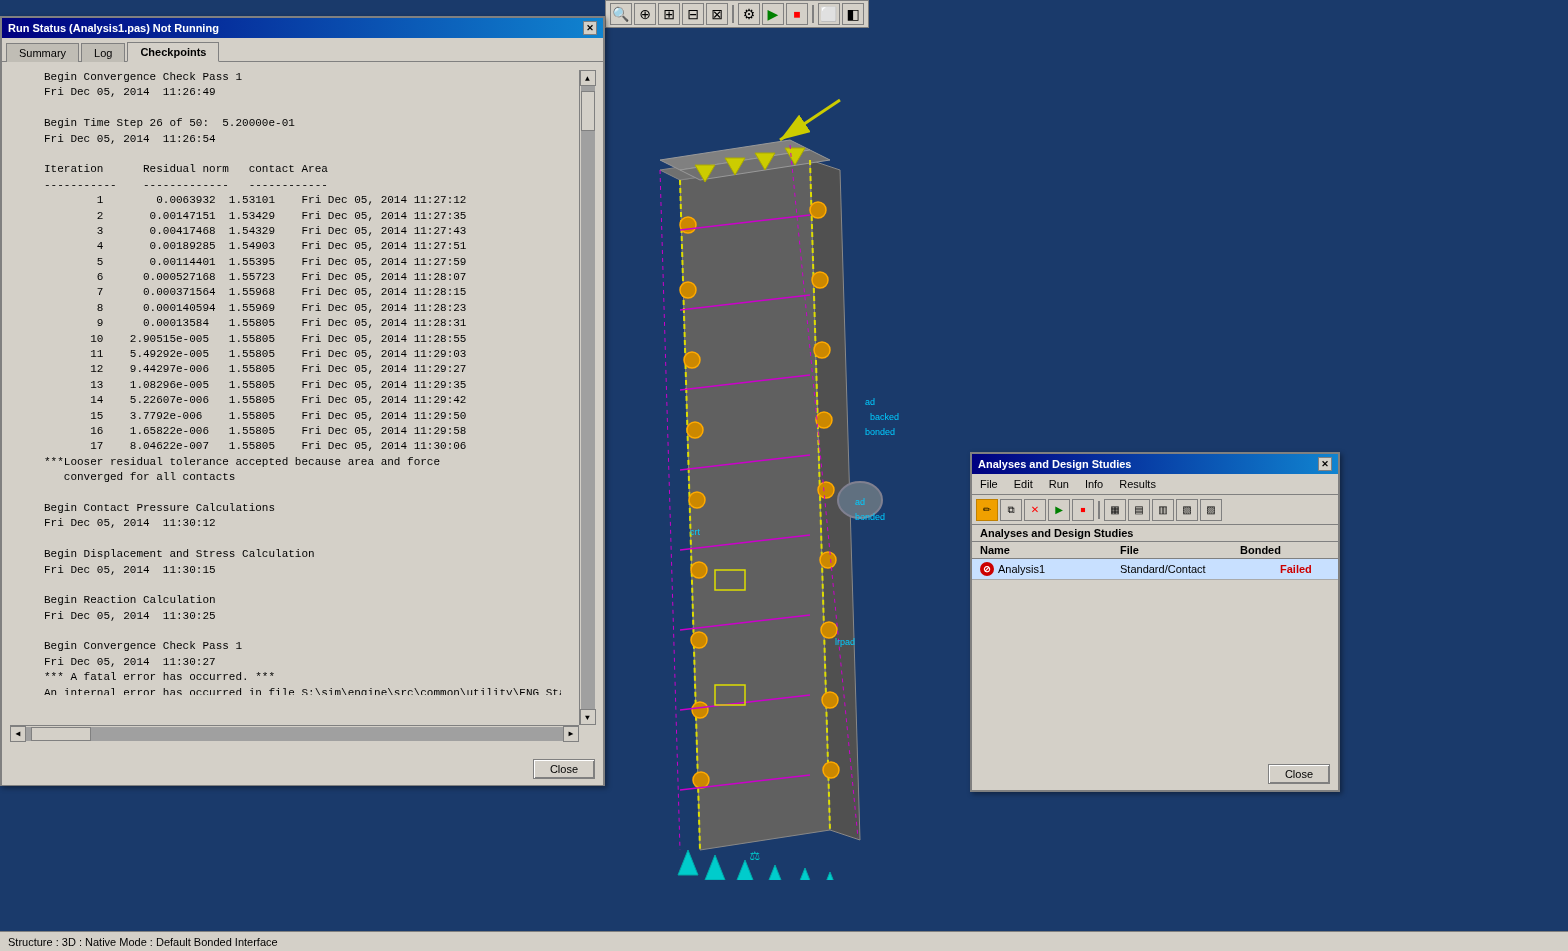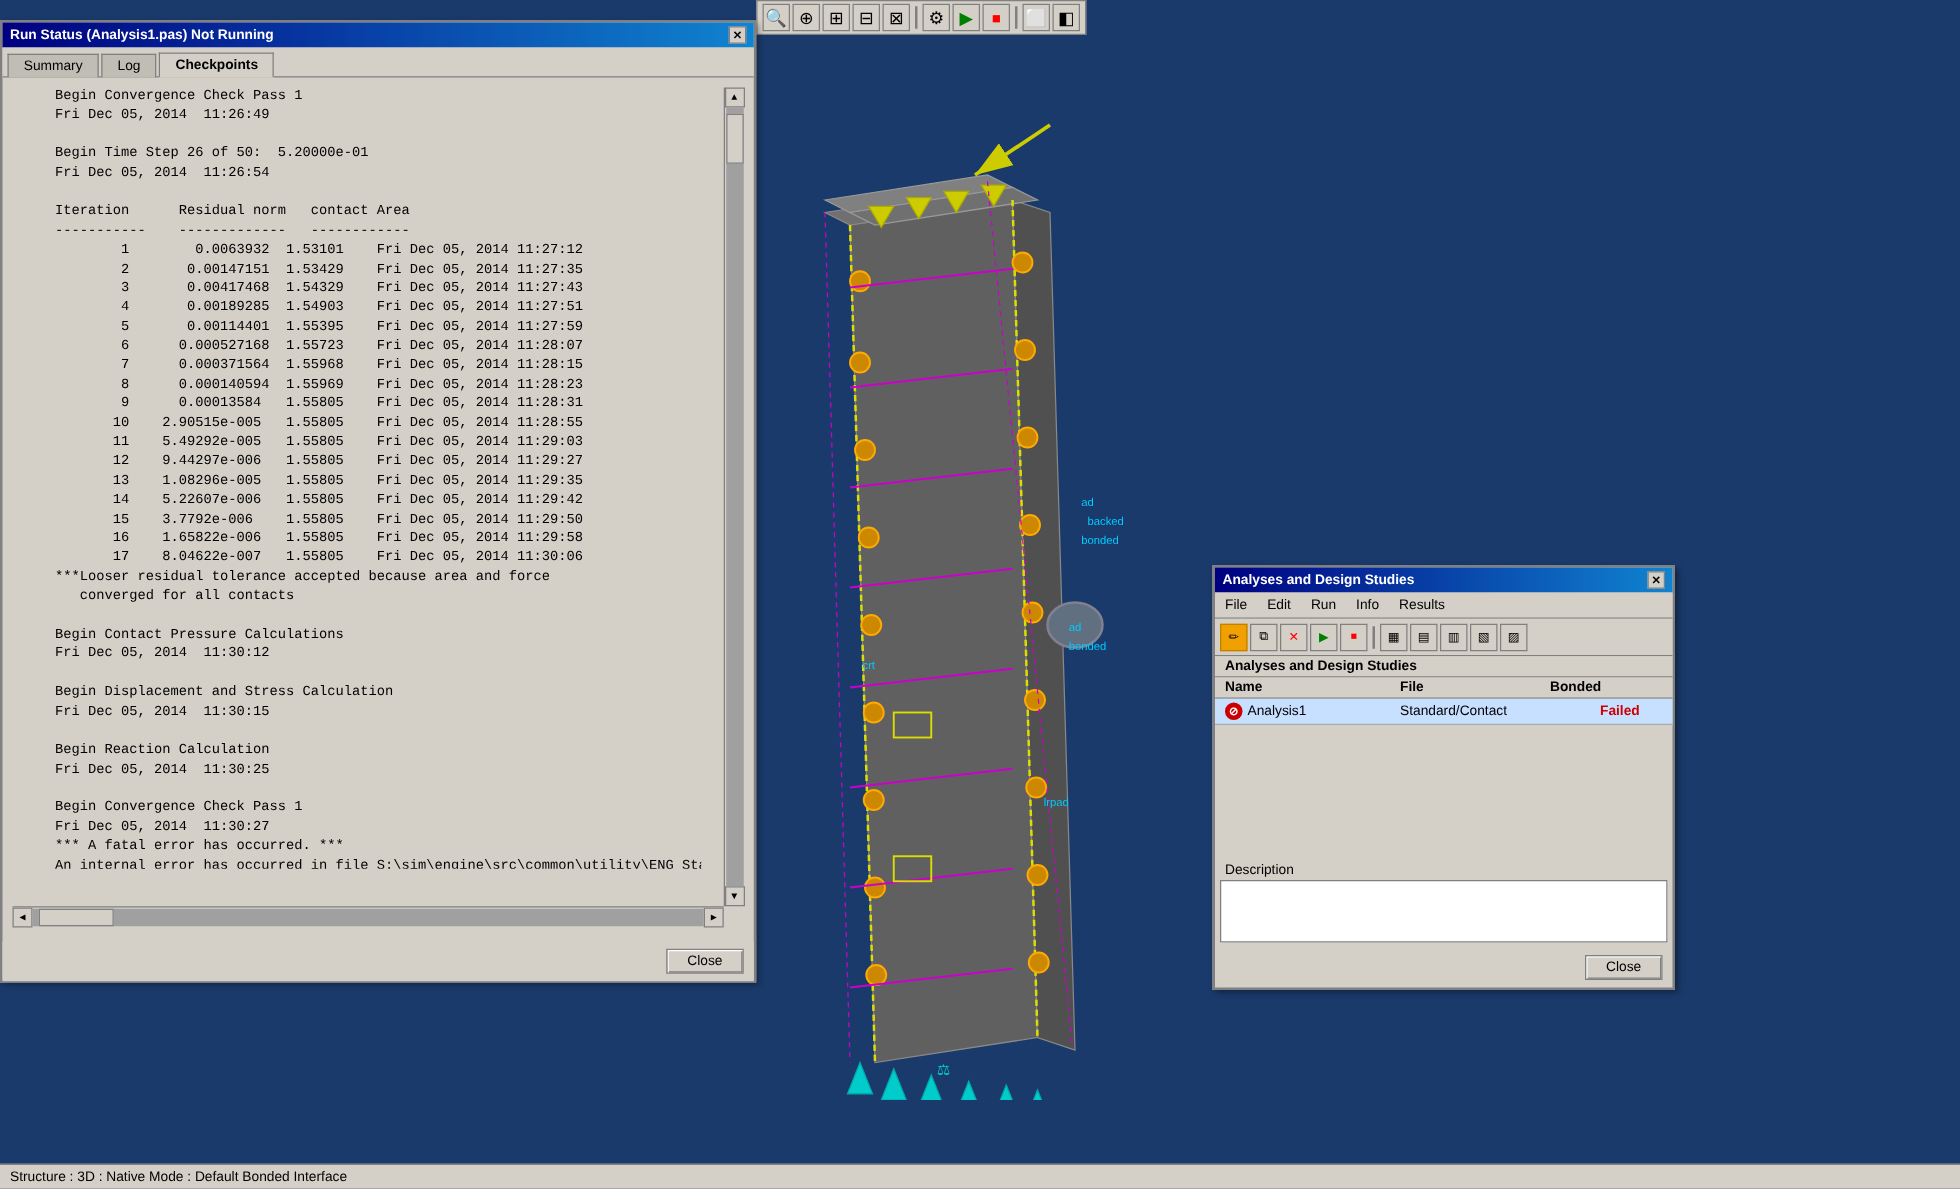--- a/index.html
+++ b/index.html
@@ -595,20 +595,16 @@
   </div>
   <div class="analyses-row">
     <span class="col-name">
       <span class="fail-icon">⊘</span>
       <span>Analysis1</span>
     </span>
     <span class="col-type">Standard/Contact</span>
     <span class="col-status" style="color:#cc0000;font-weight:bold;padding-left:40px;">Failed</span>
   </div>
 
-  <div style="position:absolute; bottom:36px; left:4px; right:4px;">
-    <div style="font-family:Arial,sans-serif;font-size:11px;padding:2px 4px;">Description</div>
-    <div style="width:100%;height:50px;border:1px solid #808080;background:white;"></div>
-  </div>
   <div style="position:absolute;bottom:6px;right:8px;">
     <button class="close-btn">Close</button>
   </div>
 </div>
 
 </body></html>

